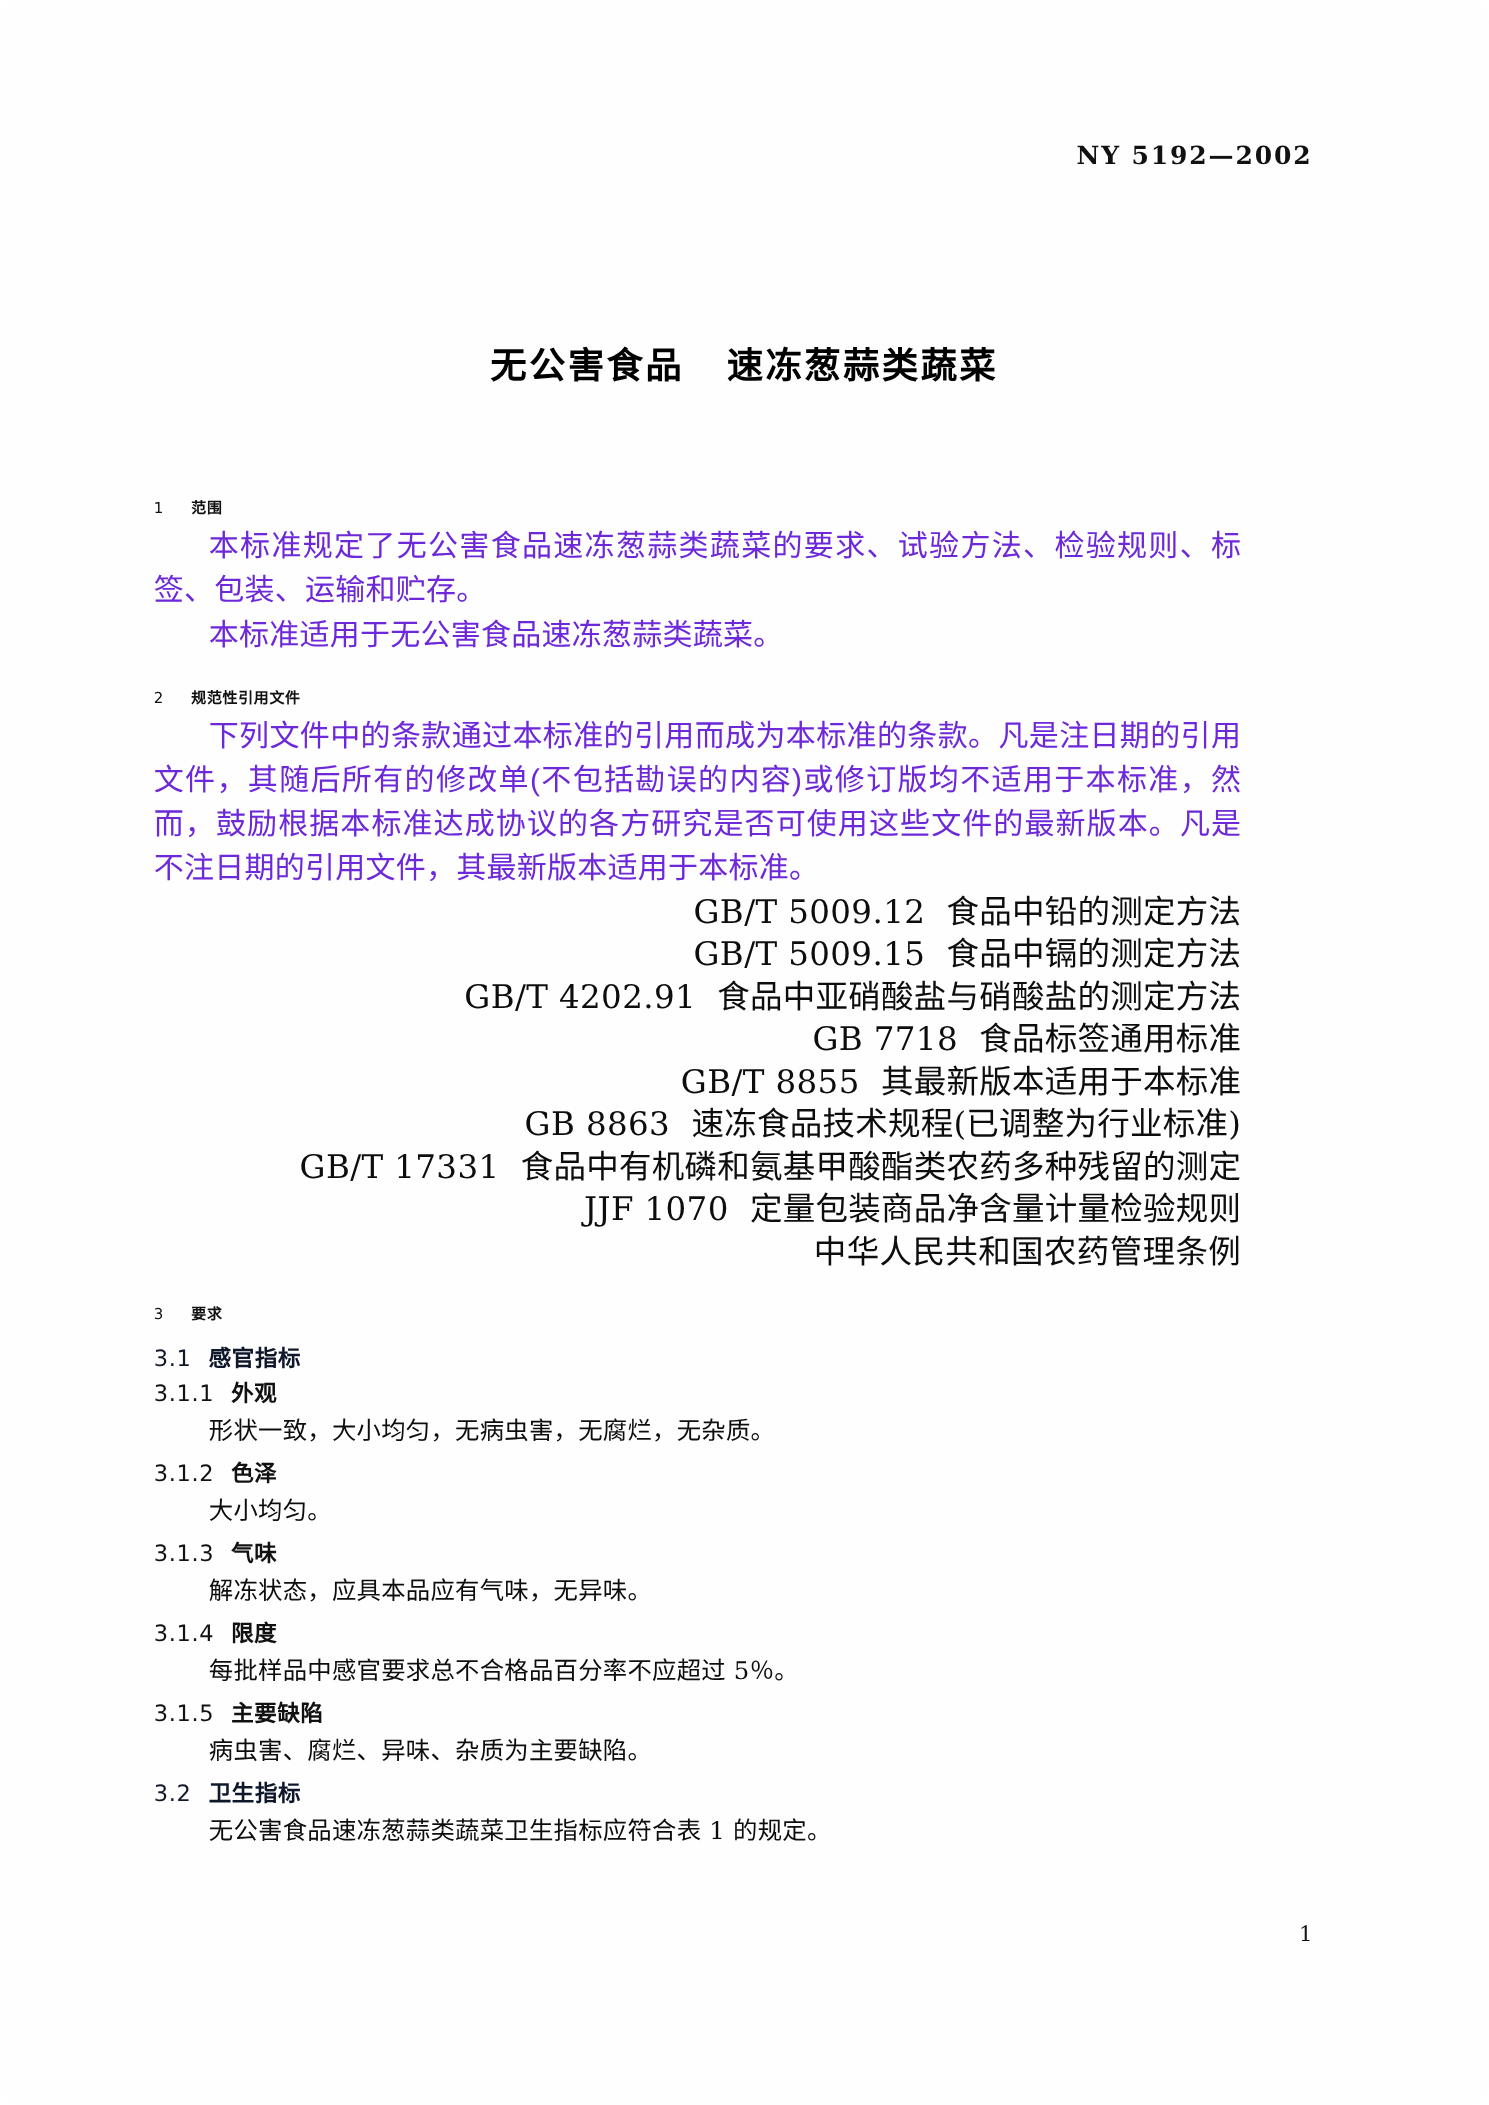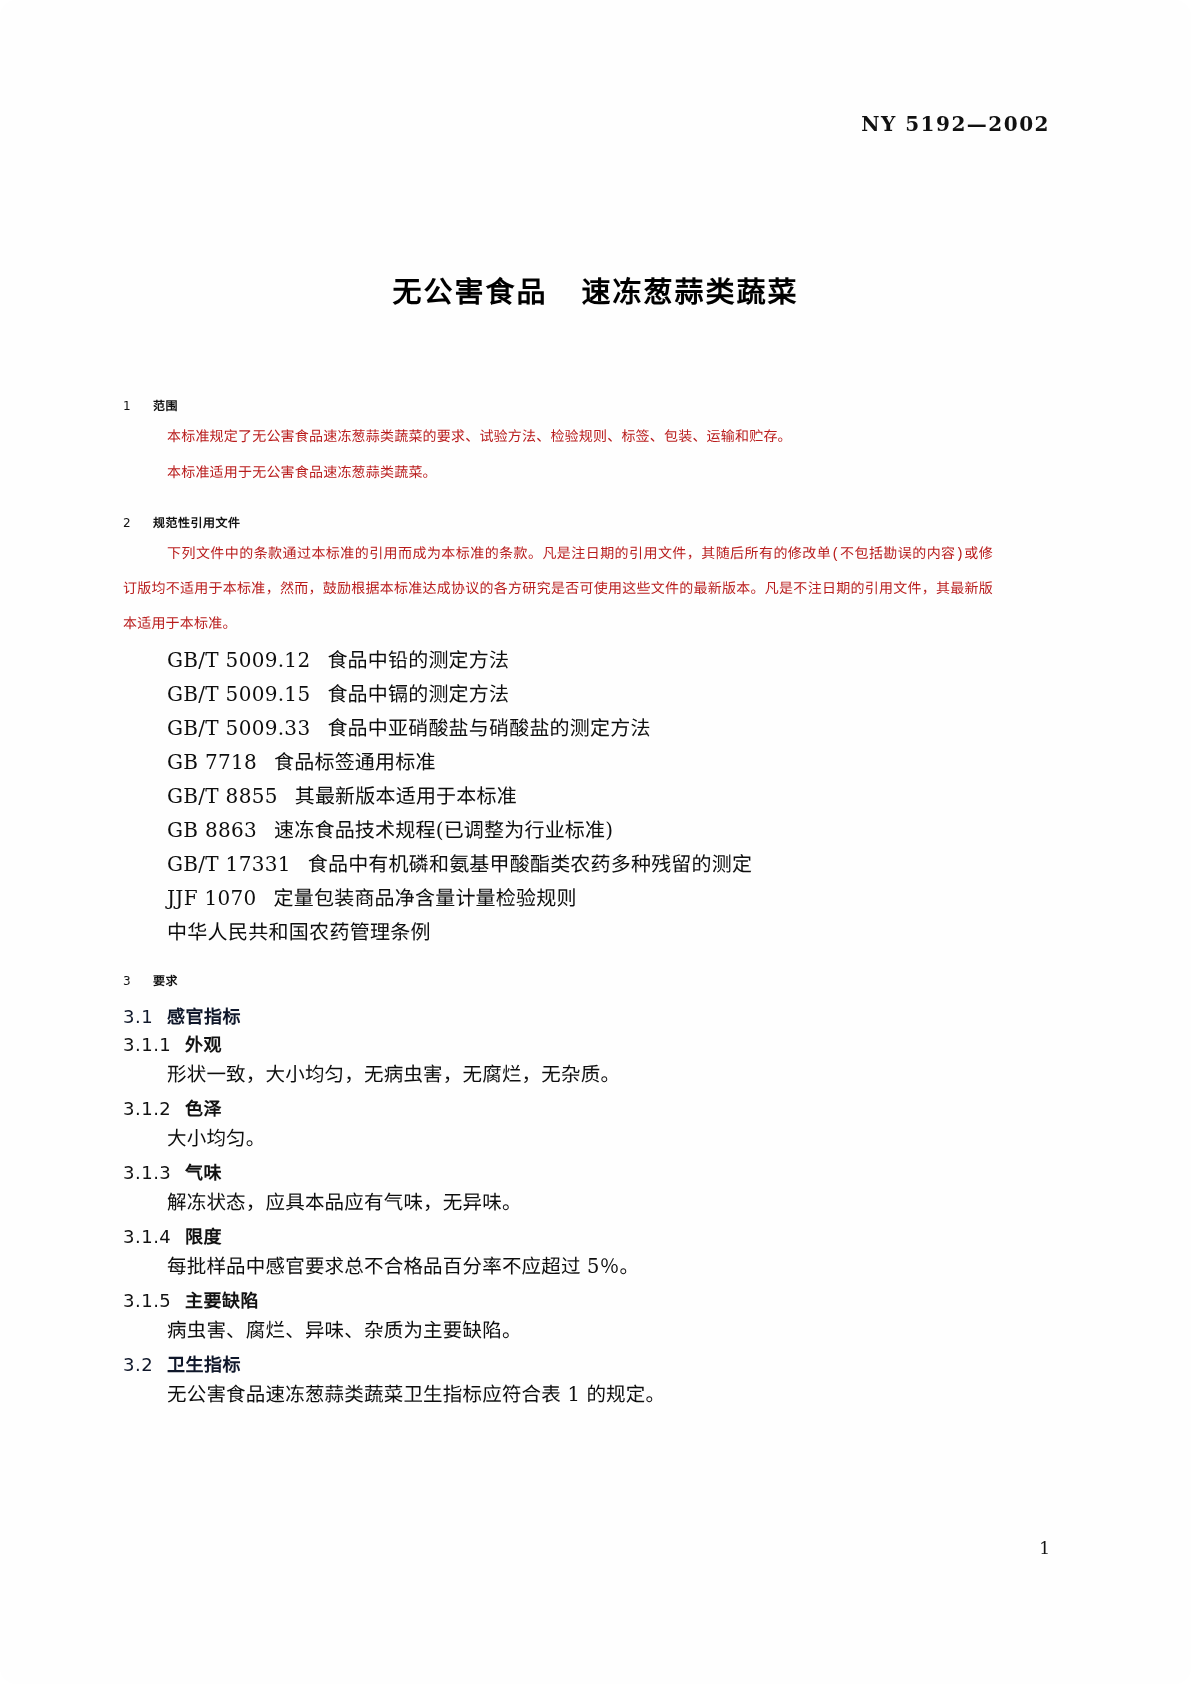--- a/index.html
+++ b/index.html
@@ -88,42 +88,43 @@
     color: #111;
   }
   .h3 .num { display: inline-block; min-width: 62px; font-weight: normal; }
 
   .sec-gap-before { margin-top: 22px; }
   .sec-gap-before-sm { margin-top: 14px; }
 
   
   p.para {
     margin: 0 0 1px 0;
-    font-family: Liberation Mono, monospace;
-    font-size: 14px;
+    font-family: Liberation Sans, sans-serif;
+    font-size: 24px;
     line-height: 35px;
     text-indent: 44px;
     letter-spacing: 0.2px;
-    color: #b91c1c;
+    color: #6d28d9;
     text-align: justify;
   }
 
   
   ul.reflist {
     list-style: none;
     margin: 0;
     padding: 0;
   }
   ul.reflist li {
     font-family: "DejaVu Serif", "Liberation Serif", serif;
-    font-size: 20px;
+    font-size: 26px;
     line-height: 34px;
     padding-left: 44px;
     letter-spacing: 0.2px;
     white-space: nowrap;
+    text-align: right;
   }
   ul.reflist li .code {
     font-family: "DejaVu Serif", "Liberation Serif", serif;
     letter-spacing: 0.3px;
   }
   ul.reflist li .sp { display: inline-block; width: 17px; }
 
   
   .body-line {
     font-family: "DejaVu Serif", "Liberation Serif", serif;
@@ -164,21 +165,21 @@
     <p class="para">本标准适用于无公害食品速冻葱蒜类蔬菜。</p>
 
     <div class="h1 sec-gap-before">
       <span class="num">2</span><span>规范性引用文件</span>
     </div>
     <p class="para">下列文件中的条款通过本标准的引用而成为本标准的条款。凡是注日期的引用文件，其随后所有的修改单(不包括勘误的内容)或修订版均不适用于本标准，然而，鼓励根据本标准达成协议的各方研究是否可使用这些文件的最新版本。凡是不注日期的引用文件，其最新版本适用于本标准。</p>
 
     <ul class="reflist">
       <li><span class="code">GB/T 5009.12</span><span class="sp"></span><span>食品中铅的测定方法</span></li>
       <li><span class="code">GB/T 5009.15</span><span class="sp"></span><span>食品中镉的测定方法</span></li>
-      <li><span class="code">GB/T 5009.33</span><span class="sp"></span><span>食品中亚硝酸盐与硝酸盐的测定方法</span></li>
+      <li><span class="code">GB/T 4202.91</span><span class="sp"></span><span>食品中亚硝酸盐与硝酸盐的测定方法</span></li>
       <li><span class="code">GB 7718</span><span class="sp"></span><span>食品标签通用标准</span></li>
       <li><span class="code">GB/T 8855</span><span class="sp"></span><span>其最新版本适用于本标准</span></li>
       <li><span class="code">GB 8863</span><span class="sp"></span><span>速冻食品技术规程(已调整为行业标准)</span></li>
       <li><span class="code">GB/T 17331</span><span class="sp"></span><span>食品中有机磷和氨基甲酸酯类农药多种残留的测定</span></li>
       <li><span class="code">JJF 1070</span><span class="sp"></span><span>定量包装商品净含量计量检验规则</span></li>
       <li><span class="code">中华人民共和国农药管理条例</span><span></span></li>
     </ul>
 
     <div class="h1 sec-gap-before">
       <span class="num">3</span><span>要求</span>

